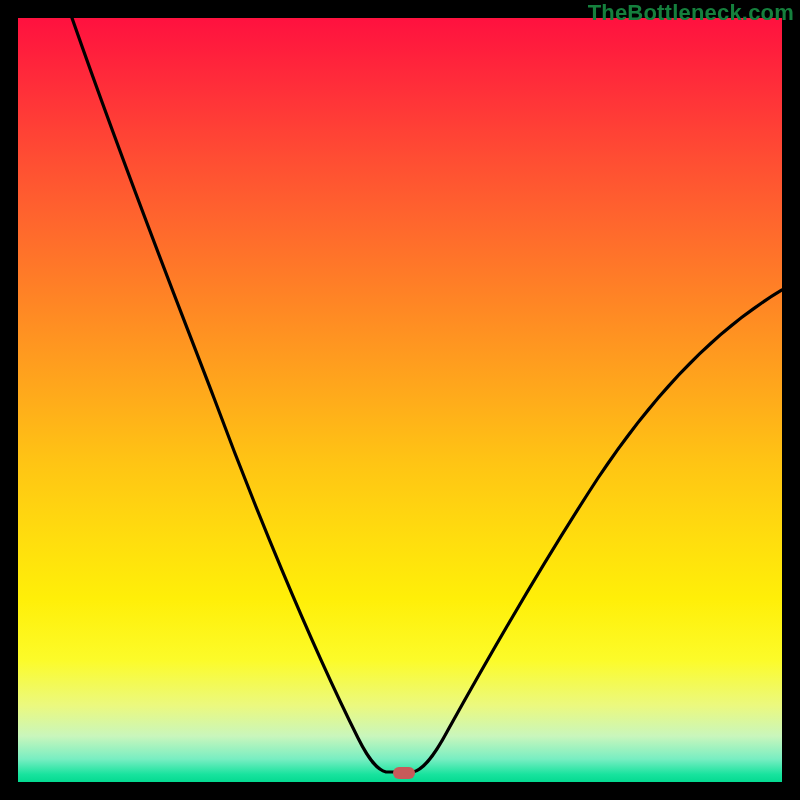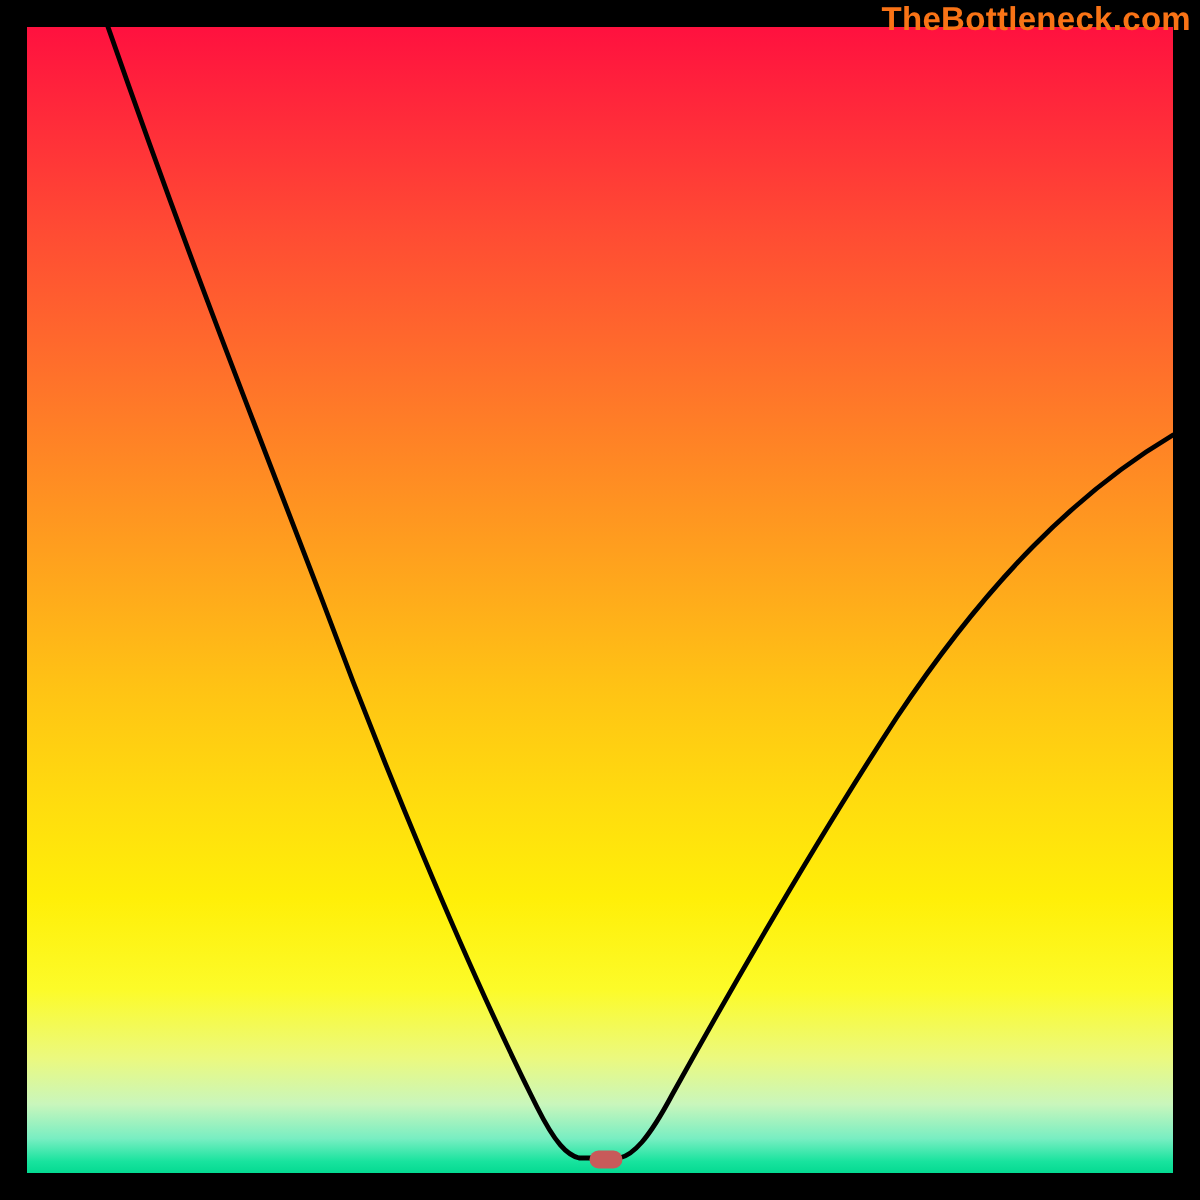--- a/index.html
+++ b/index.html
@@ -57,21 +57,21 @@
     background: #c85a5a;
     transform: translate(-50%, -50%);
   }
   .watermark {
     position: absolute;
     top: 0px;
     right: 6px;
     font-size: 22px;
     font-weight: 600;
     letter-spacing: 0.2px;
-    color: #f97316;
+    color: #15803d;
     user-select: none;
   }
 </style>
 </head>
 <body>
 
 <div class="frame">
   <div class="plot">
     <svg class="curve" viewBox="0 0 764 764" preserveAspectRatio="none">
       <path d="M 54 0

